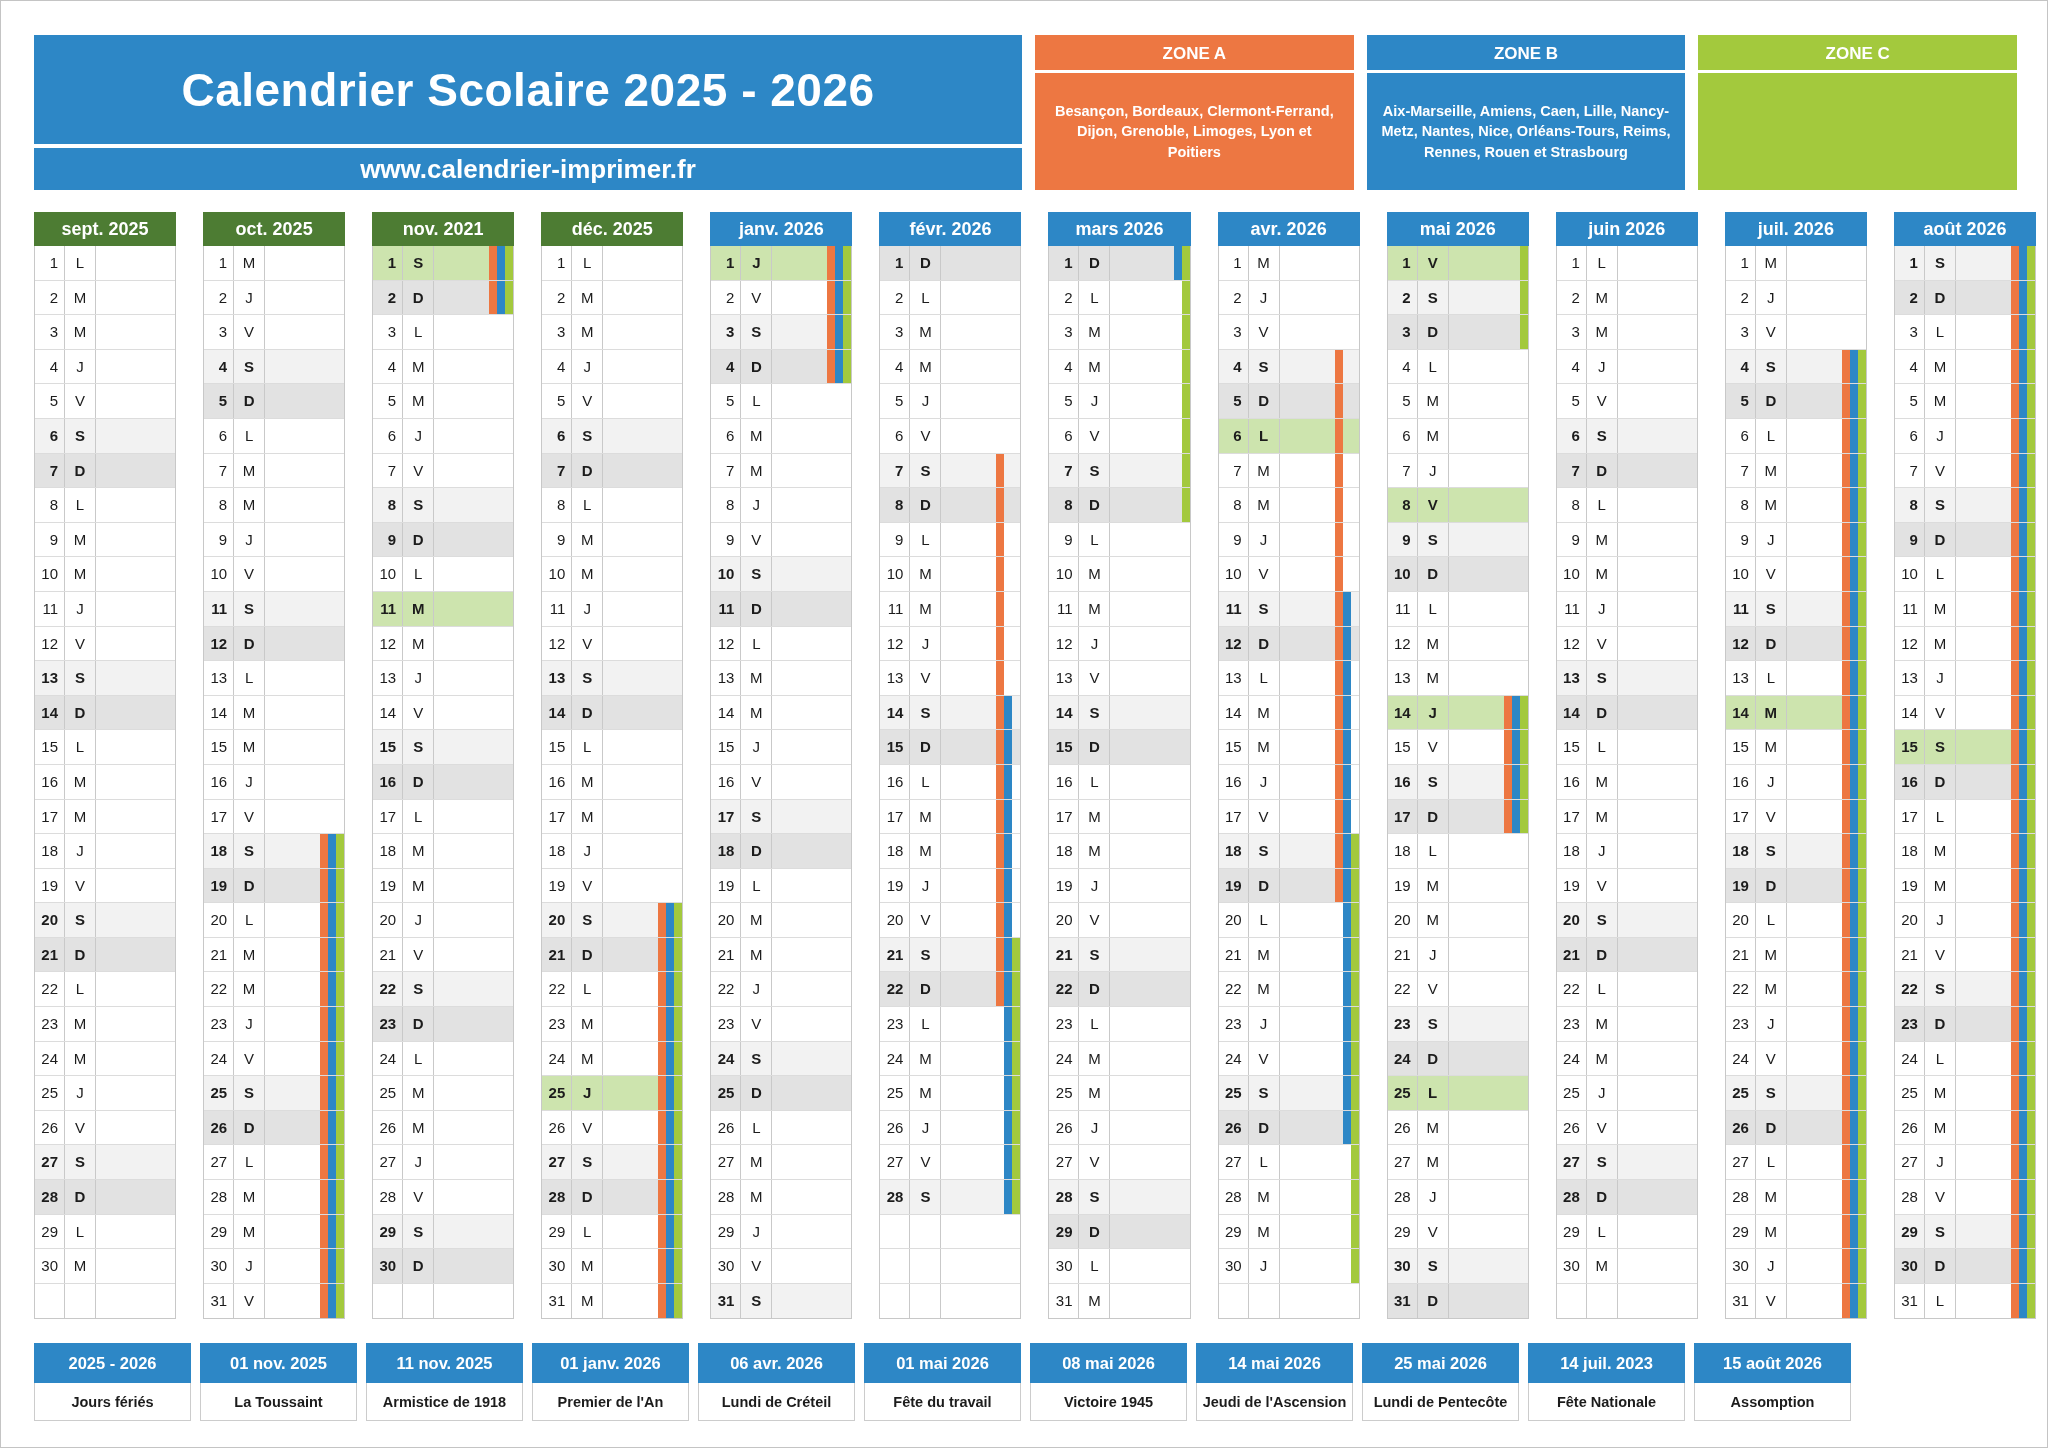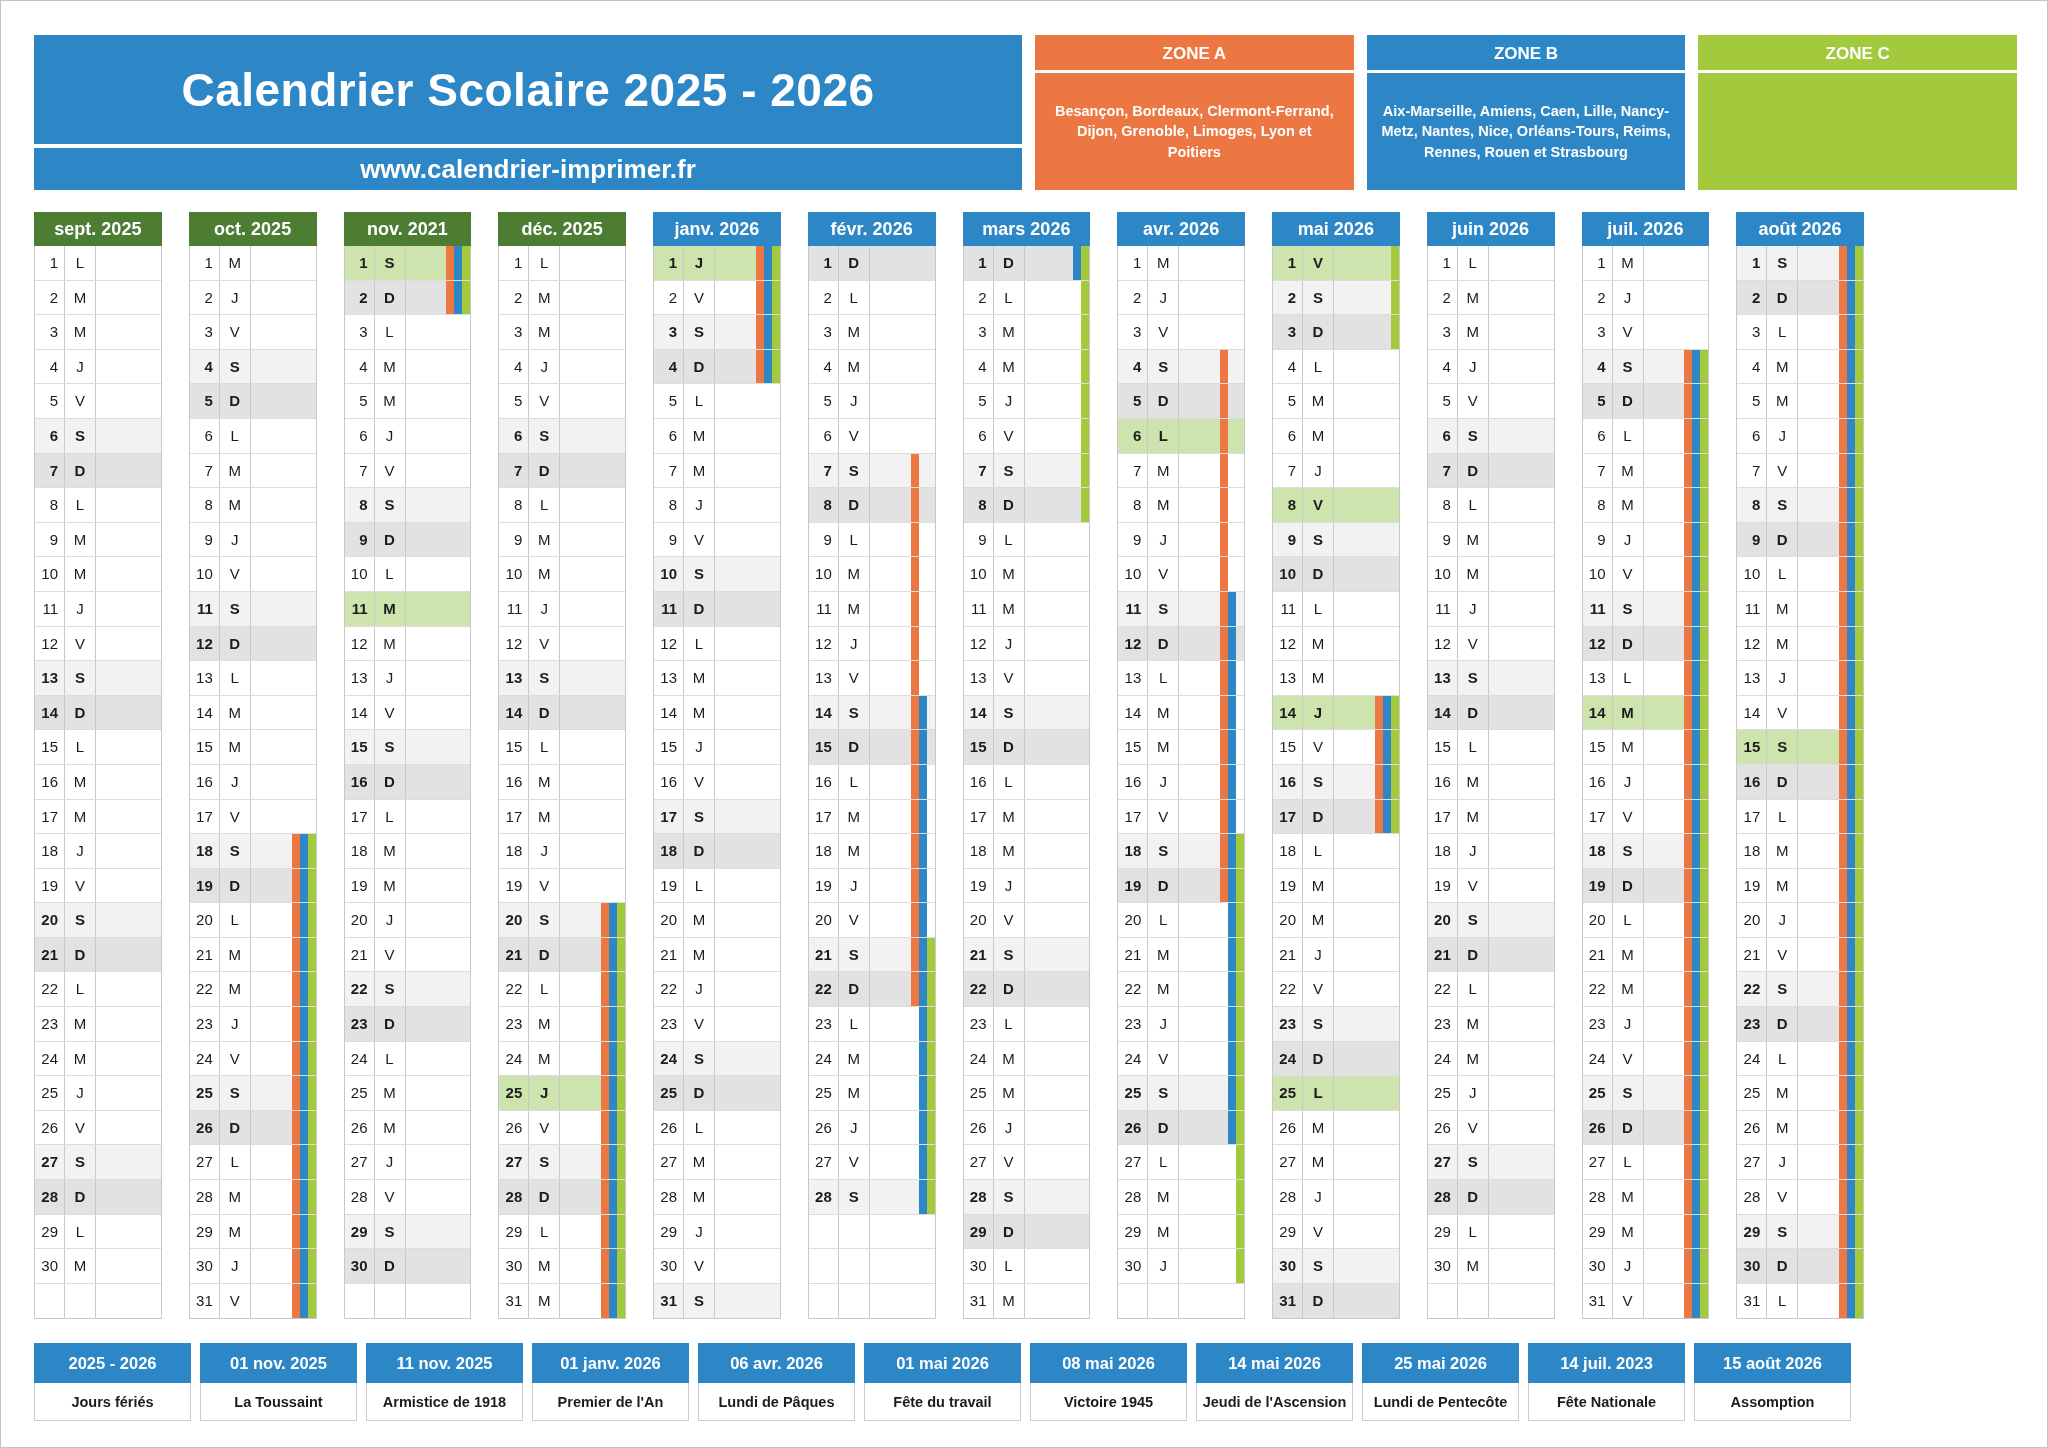--- a/index.html
+++ b/index.html
@@ -12,21 +12,21 @@
   
   .header-row{display:grid;grid-template-columns:988px 1fr 1fr 1fr;gap:13px;width:1983px;height:155px;margin:34px 0 0 33px}
   .title-box{background:var(--blue);display:flex;flex-direction:column}
   .main-title{flex:1;display:flex;align-items:center;justify-content:center;color:#fff;font-size:46px;font-weight:bold;border-bottom:4px solid #fff;letter-spacing:.5px}
   .site-bar{height:42px;line-height:42px;text-align:center;color:#fff;font-size:26px;font-weight:bold}
   .zone-box{display:flex;flex-direction:column;color:#fff;font-weight:bold;text-align:center}
   .zone-title{height:38px;line-height:38px;font-size:17px;border-bottom:3px solid #fff}
   .zone-cities{flex:1;display:flex;align-items:center;justify-content:center;padding:2px 14px;font-size:14.5px;line-height:1.4}
 
   
-  #months-grid{display:grid;grid-template-columns:repeat(12,1fr);gap:27px;width:1830px;margin:22px 0 0 33px}
+  #months-grid{display:grid;grid-template-columns:repeat(12,1fr);gap:27px;width:2002px;margin:22px 0 0 33px}
   .month-col{display:flex;flex-direction:column}
   .month-header{height:34px;line-height:34px;text-align:center;color:#fff;font-weight:bold;font-size:18px}
   .days{border:1px solid #C8C8C8;border-top:none;background:#fff}
   .day-row{position:relative;display:flex;height:34.6px;border-bottom:1px solid #DCDCDC;font-size:15px;align-items:stretch}
   .day-row:last-child{border-bottom:none}
   .num{width:30px;text-align:right;padding-right:6px;border-right:1px solid #C9C9C9;line-height:33px}
   .let{width:31px;text-align:center;border-right:1px solid #C9C9C9;line-height:33px}
   .sat{background:var(--saturday)}
   .sun{background:var(--sunday)}
   .hol{background:var(--holiday)}
@@ -2005,21 +2005,21 @@
     <div class="holi-card">
       <div class="holi-date">11 nov. 2025</div>
       <div class="holi-label">Armistice de 1918</div>
     </div>
     <div class="holi-card">
       <div class="holi-date">01 janv. 2026</div>
       <div class="holi-label">Premier de l'An</div>
     </div>
     <div class="holi-card">
       <div class="holi-date">06 avr. 2026</div>
-      <div class="holi-label">Lundi de Pâques</div>
+      <div class="holi-label">Lundi de Créteil</div>
     </div>
     <div class="holi-card">
       <div class="holi-date">01 mai 2026</div>
       <div class="holi-label">Fête du travail</div>
     </div>
     <div class="holi-card">
       <div class="holi-date">08 mai 2026</div>
       <div class="holi-label">Victoire 1945</div>
     </div>
     <div class="holi-card">

